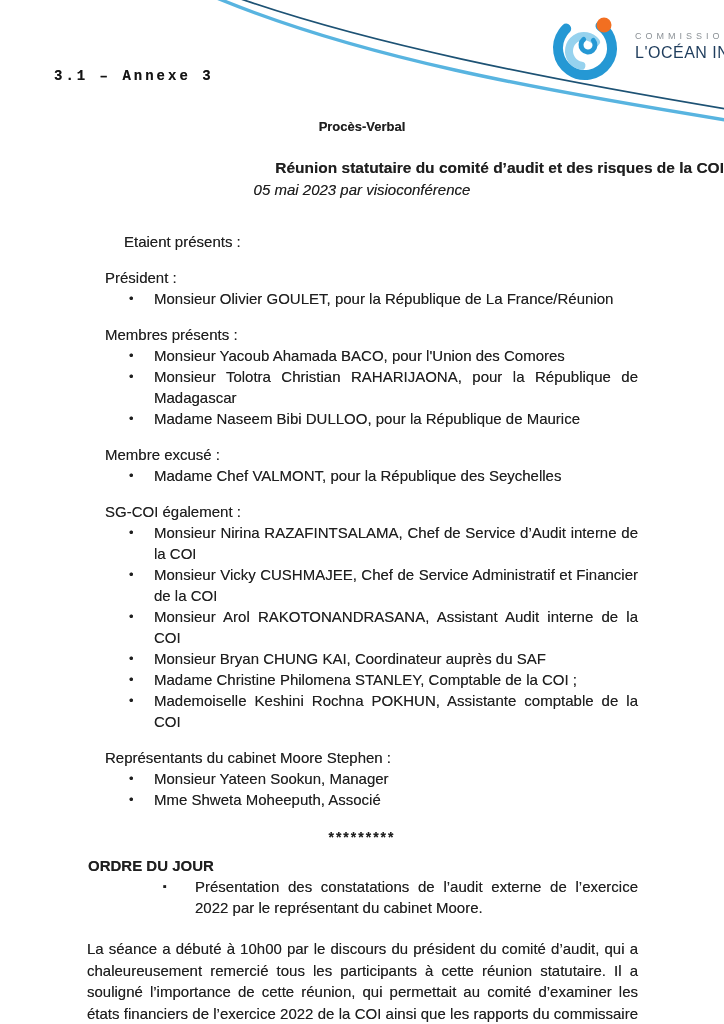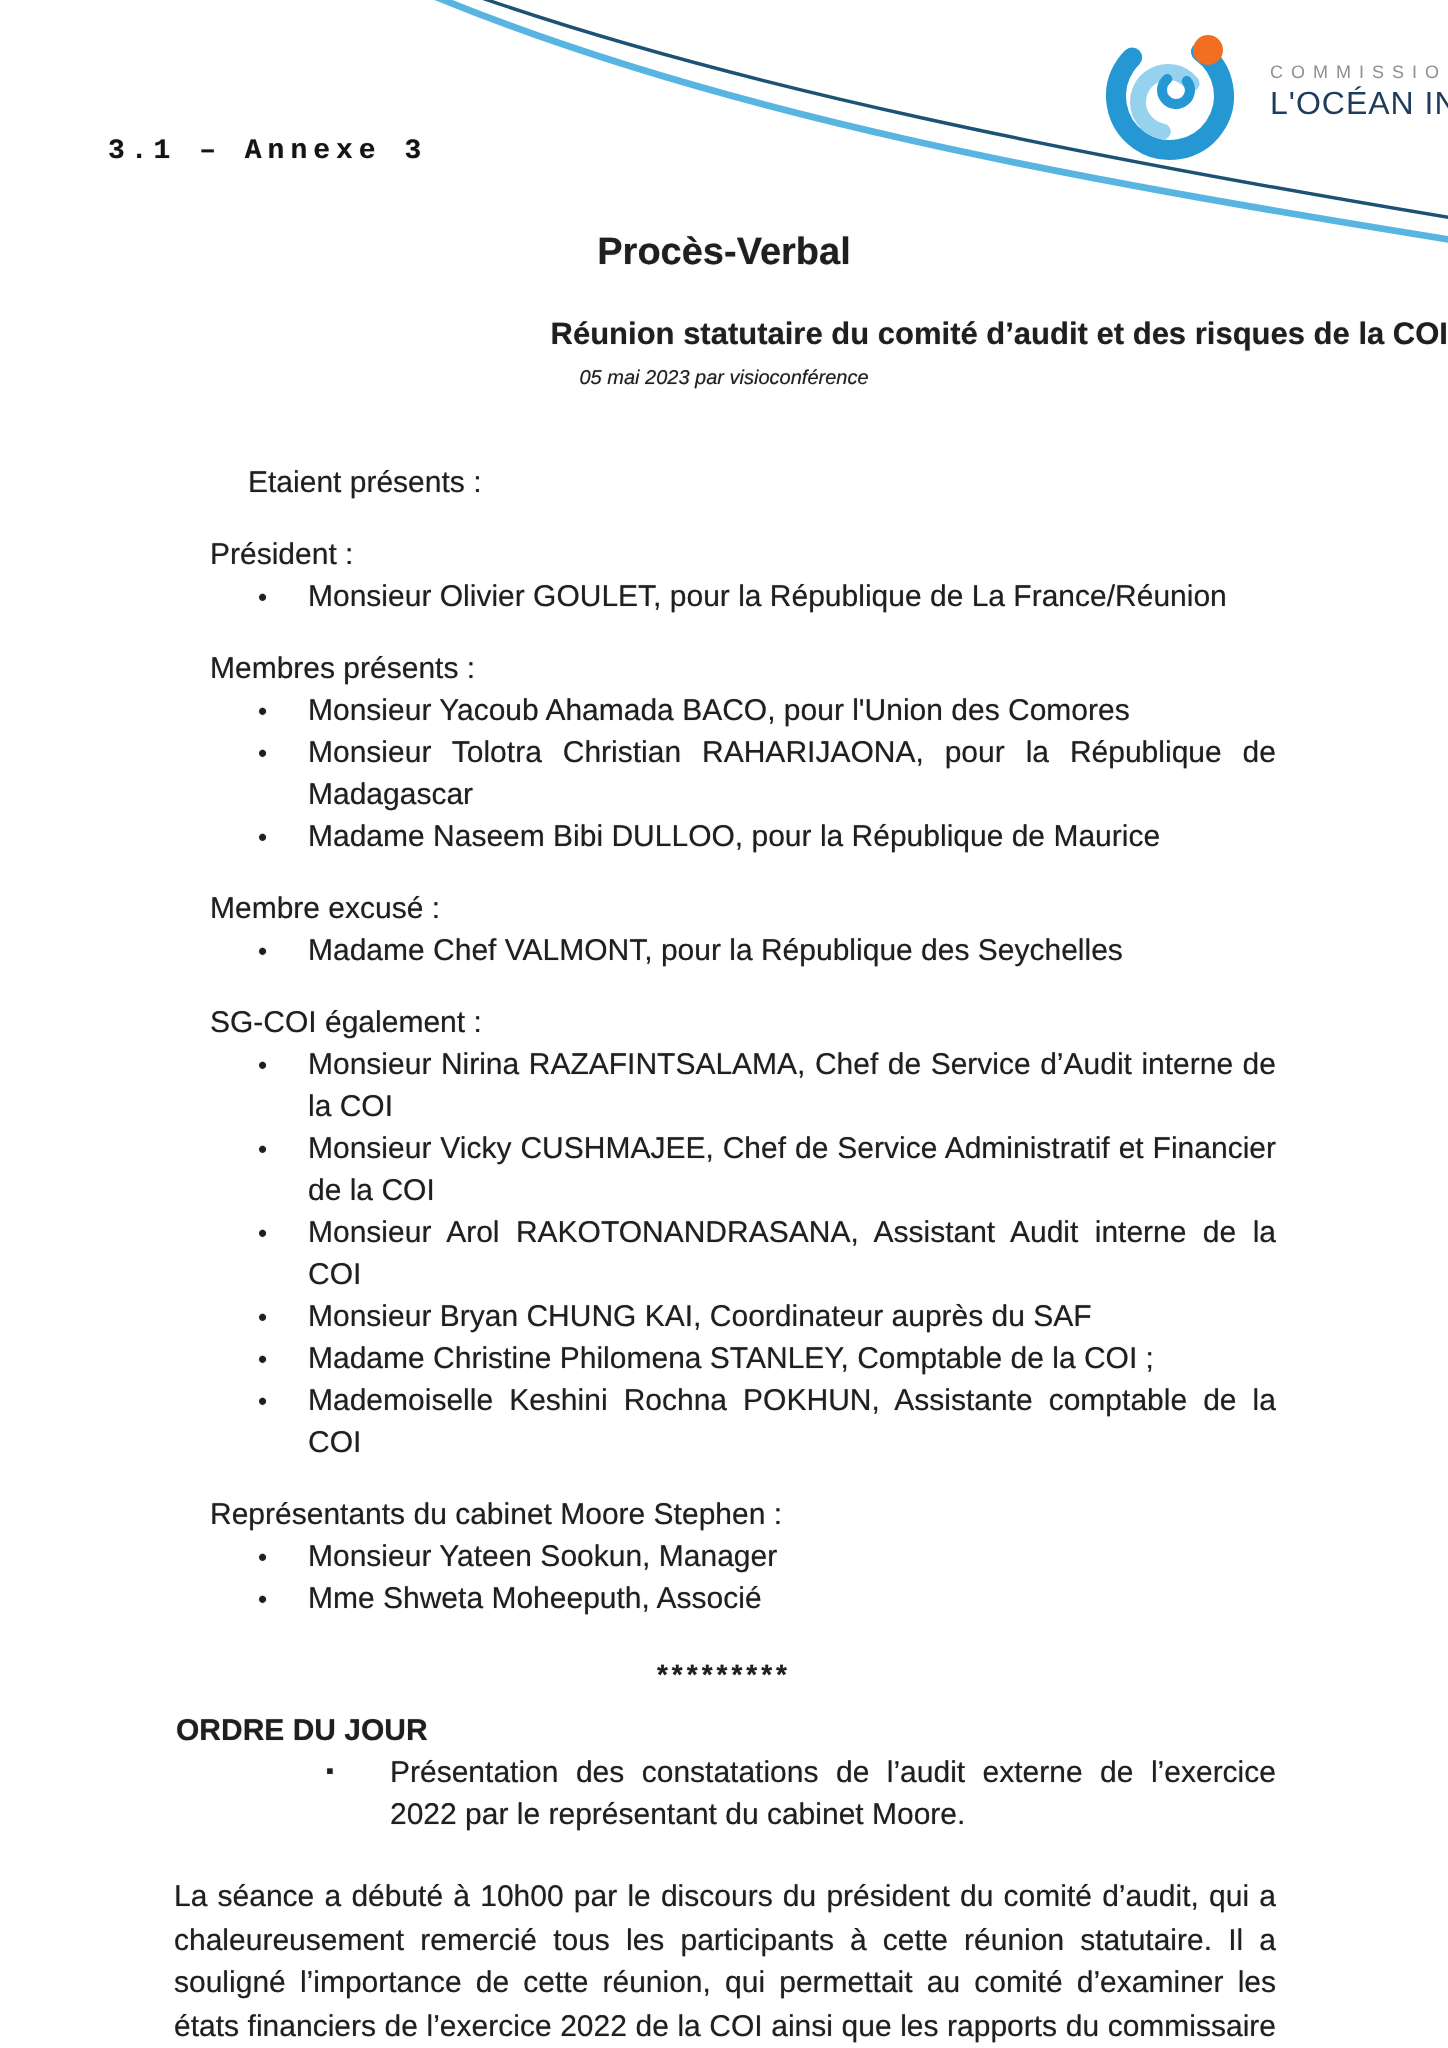--- a/index.html
+++ b/index.html
@@ -55,23 +55,23 @@
 
   
   .doc {
     position: absolute;
     left: 0; top: 116px;
     width: 724px;
     font-size: 15px;
     line-height: 21px;
   }
   .title-block { text-align: center; }
-  .doc-type { font-weight: 700; font-size: 19px; }
+  .doc-type { font-weight: 700; font-size: 13px; }
   .meeting-title { font-weight: 700; font-size: 15.5px; margin-top: 20px; text-align: right; }
-  .date-line { font-style: italic; font-size: 10px; margin-top: 1px; }
+  .date-line { font-style: italic; font-size: 15px; margin-top: 1px; }
 
   .intro { margin: 31px 86px 0 124px; }
 
   .section { margin: 15px 86px 0 105px; }
   .section-heading { }
   .item { display: flex; margin-left: 24px; }
   .item .bullet { flex: none; width: 25px; font-size: 13px; }
   .item .sq-bullet { flex: none; width: 32px; font-size: 11px; }
   .item .text { flex: 1; text-align: justify; }
 

